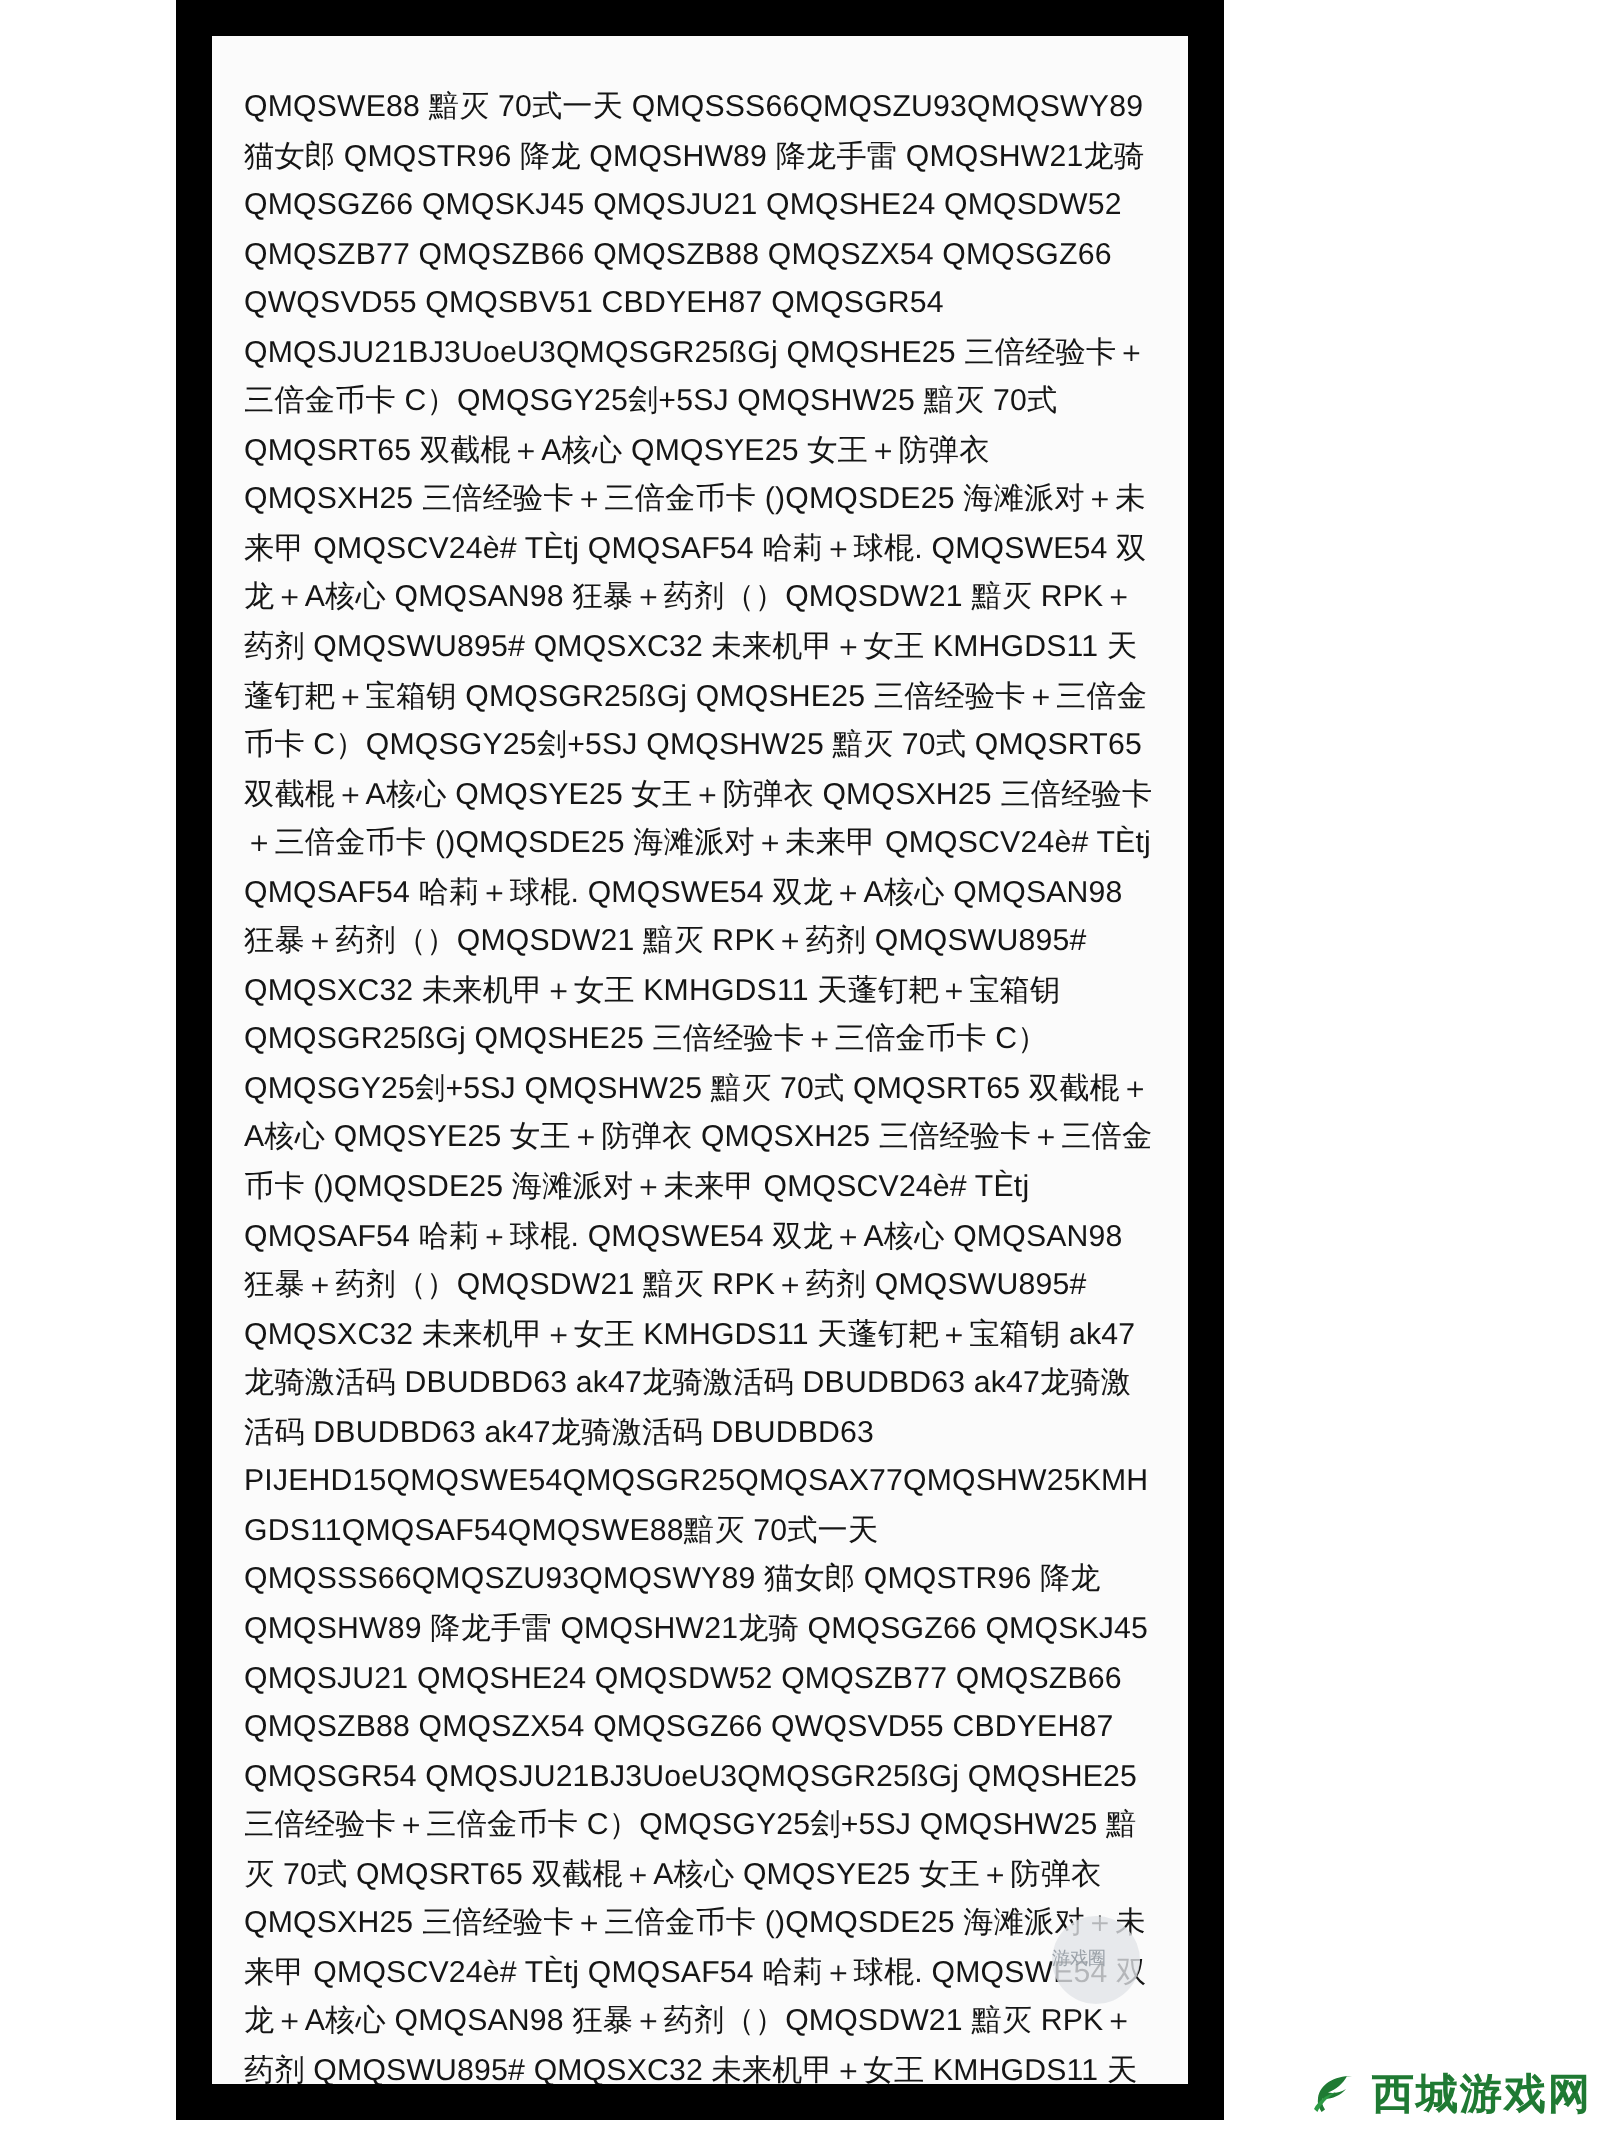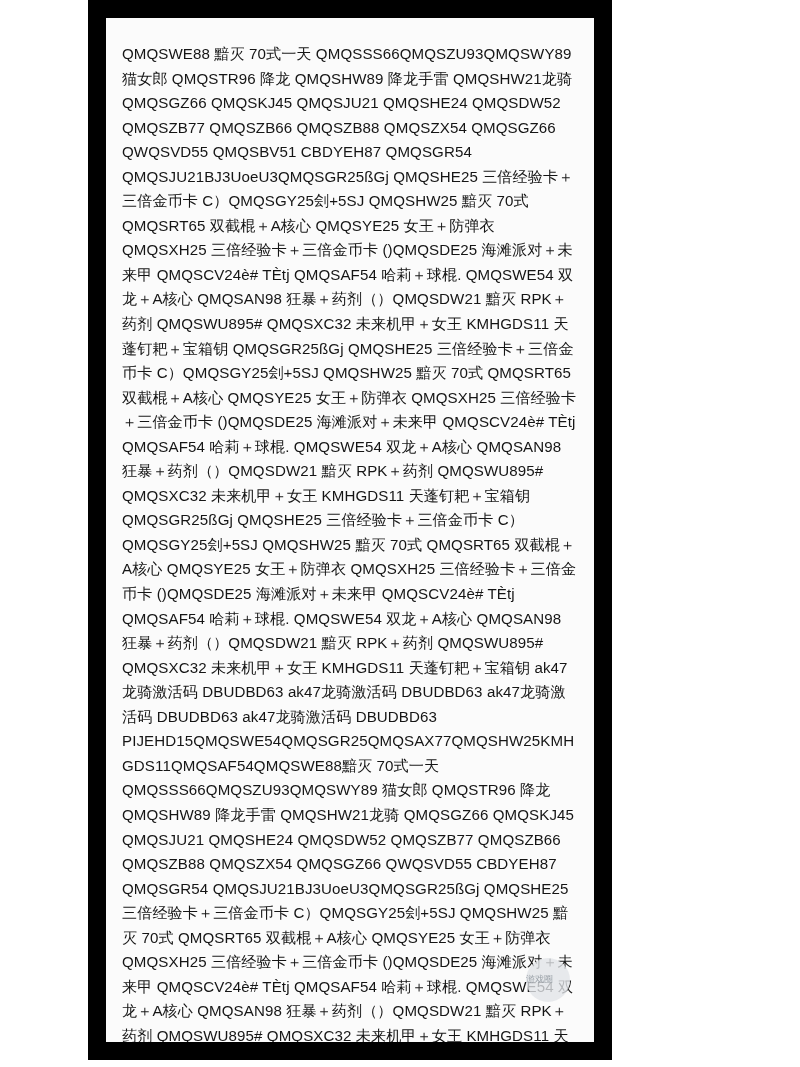--- a/index.html
+++ b/index.html
@@ -129,14 +129,21 @@
 QMQSJU21BJ3UoeU3QMQSGR25ßGj QMQSHE25 三倍经验卡＋三倍金币卡 C）QMQSGY25刽+5SJ QMQSHW25 黯灭 70式 QMQSRT65 双截棍＋A核心 QMQSYE25 女王＋防弹衣 QMQSXH25 三倍经验卡＋三倍金币卡 ()QMQSDE25 海滩派对＋未来甲 QMQSCV24è# TÈtj QMQSAF54 哈莉＋球棍. QMQSWE54 双龙＋A核心 QMQSAN98 狂暴＋药剂（）QMQSDW21 黯灭 RPK＋药剂 QMQSWU895# QMQSXC32 未来机甲＋女王 KMHGDS11 天蓬钉耙＋宝箱钥 QMQSGR25ßGj QMQSHE25 三倍经验卡＋三倍金币卡 C）QMQSGY25刽+5SJ QMQSHW25 黯灭 70式 QMQSRT65 双截棍＋A核心 QMQSYE25 女王＋防弹衣 QMQSXH25 三倍经验卡＋三倍金币卡 ()QMQSDE25 海滩派对＋未来甲 QMQSCV24è# TÈtj QMQSAF54 哈莉＋球棍. QMQSWE54 双龙＋A核心 QMQSAN98 狂暴＋药剂（）QMQSDW21 黯灭 RPK＋药剂 QMQSWU895# QMQSXC32 未来机甲＋女王 KMHGDS11 天蓬钉耙＋宝箱钥 QMQSGR25ßGj QMQSHE25 三倍经验卡＋三倍金币卡 C）QMQSGY25刽+5SJ QMQSHW25 黯灭 70式 QMQSRT65 双截棍＋A核心 QMQSYE25 女王＋防弹衣 QMQSXH25 三倍经验卡＋三倍金币卡 ()QMQSDE25 海滩派对＋未来甲 QMQSCV24è# TÈtj QMQSAF54 哈莉＋球棍. QMQSWE54 双龙＋A核心 QMQSAN98 狂暴＋药剂（）QMQSDW21 黯灭 RPK＋药剂 QMQSWU895# QMQSXC32 未来机甲＋女王 KMHGDS11 天蓬钉耙＋宝箱钥 ak47龙骑激活码 DBUDBD63 ak47龙骑激活码 DBUDBD63 ak47龙骑激活码 DBUDBD63 ak47龙骑激活码 DBUDBD63 PIJEHD15QMQSWE54QMQSGR25QMQSAX77QMQSHW25KMHGDS11QMQSAF54QMQSWE88黯灭 70式一天
 QMQSSS66QMQSZU93QMQSWY89 猫女郎 QMQSTR96 降龙 QMQSHW89 降龙手雷 QMQSHW21龙骑 QMQSGZ66 QMQSKJ45 QMQSJU21 QMQSHE24 QMQSDW52 QMQSZB77 QMQSZB66 QMQSZB88 QMQSZX54 QMQSGZ66 QWQSVD55 CBDYEH87 QMQSGR54 QMQSJU21BJ3UoeU3QMQSGR25ßGj QMQSHE25 三倍经验卡＋三倍金币卡 C）QMQSGY25刽+5SJ QMQSHW25 黯灭 70式 QMQSRT65 双截棍＋A核心 QMQSYE25 女王＋防弹衣 QMQSXH25 三倍经验卡＋三倍金币卡 ()QMQSDE25 海滩派对＋未来甲 QMQSCV24è# TÈtj QMQSAF54 哈莉＋球棍. QMQSWE54 双龙＋A核心 QMQSAN98 狂暴＋药剂（）QMQSDW21 黯灭 RPK＋药剂 QMQSWU895# QMQSXC32 未来机甲＋女王 KMHGDS11 天蓬钉耙＋宝箱钥 QMQSGR25ßGj QMQSHE25 三倍经验卡＋三倍金币卡 C）QMQSGY25刽+5SJ QMQSHW25 黯灭 70式 QMQSRT65 双截棍＋A核心 QMQSYE25 女王＋防弹衣 QMQSXH25 三倍经验卡＋三倍金币卡 ()QMQSDE25 海滩派对＋未来甲 QMQSCV24è# TÈtj QMQSAF54 哈莉＋球棍. QMQSWE54 双龙＋A核心 QMQSAN98 狂暴＋药剂（）QMQSDW21 黯灭 RPK＋药剂 QMQSWU895# QMQSXC32 未来机甲＋女王 KMHGDW# ＋女未来机甲机甲</div>
 
       <div class="wm-circle">
         <span>游戏圈</span>
       </div>
 
     </div>
   </div>
 
+  <div class="site-wm">
+    <svg class="leaf" viewBox="0 0 24 24" aria-hidden="true">
+      <path d="M21 3C12 3 5 7 4 14c-.4 2.6.3 5 1.8 7l1.7-1.2C6.3 18 5.8 16.2 6 14.4 10 15 15 13 18 9.5c-2.6 1.6-5.8 2.3-9 1.8 4-1.6 7.6-4.6 9.4-8.1L21 3z" fill="#1f7a33"></path>
+      <path d="M2 19.5c2-4 6-7 11-8.5-4.4 2.8-7.6 6.3-9.3 10l-1.7-1.5z" fill="#2d9b45"></path>
+    </svg>
+    <span class="wm-text">西城游戏网</span>
+  </div>
 
 </div>
 
 </body></html>

